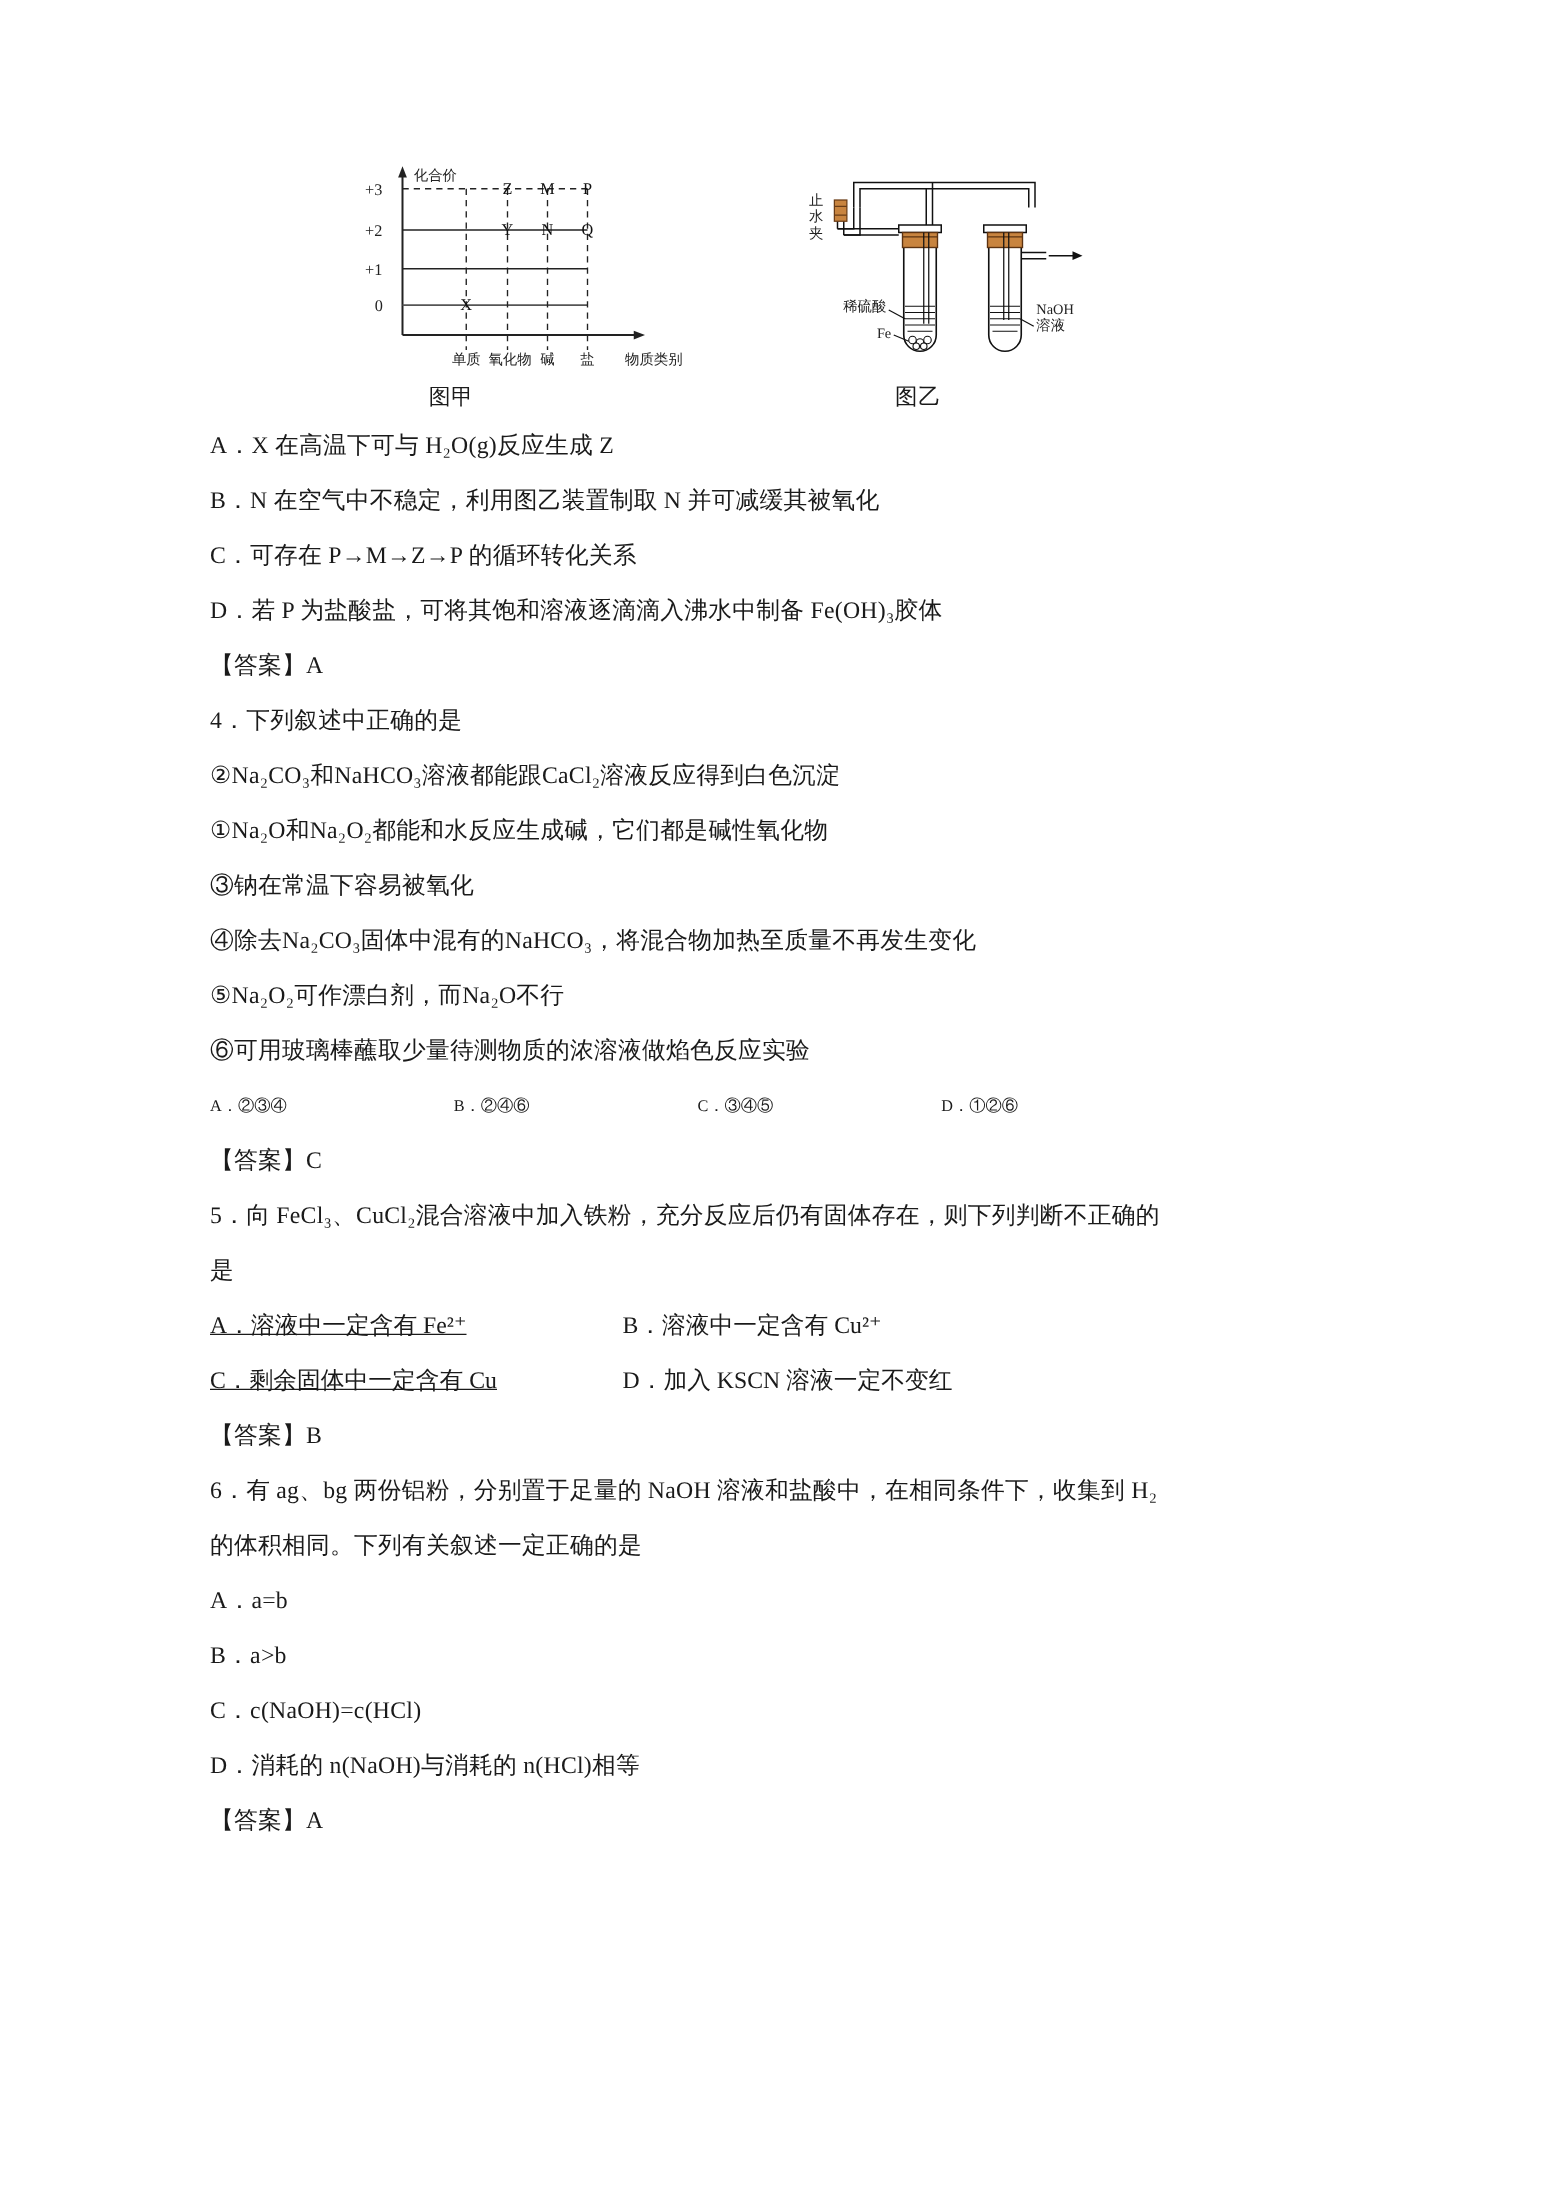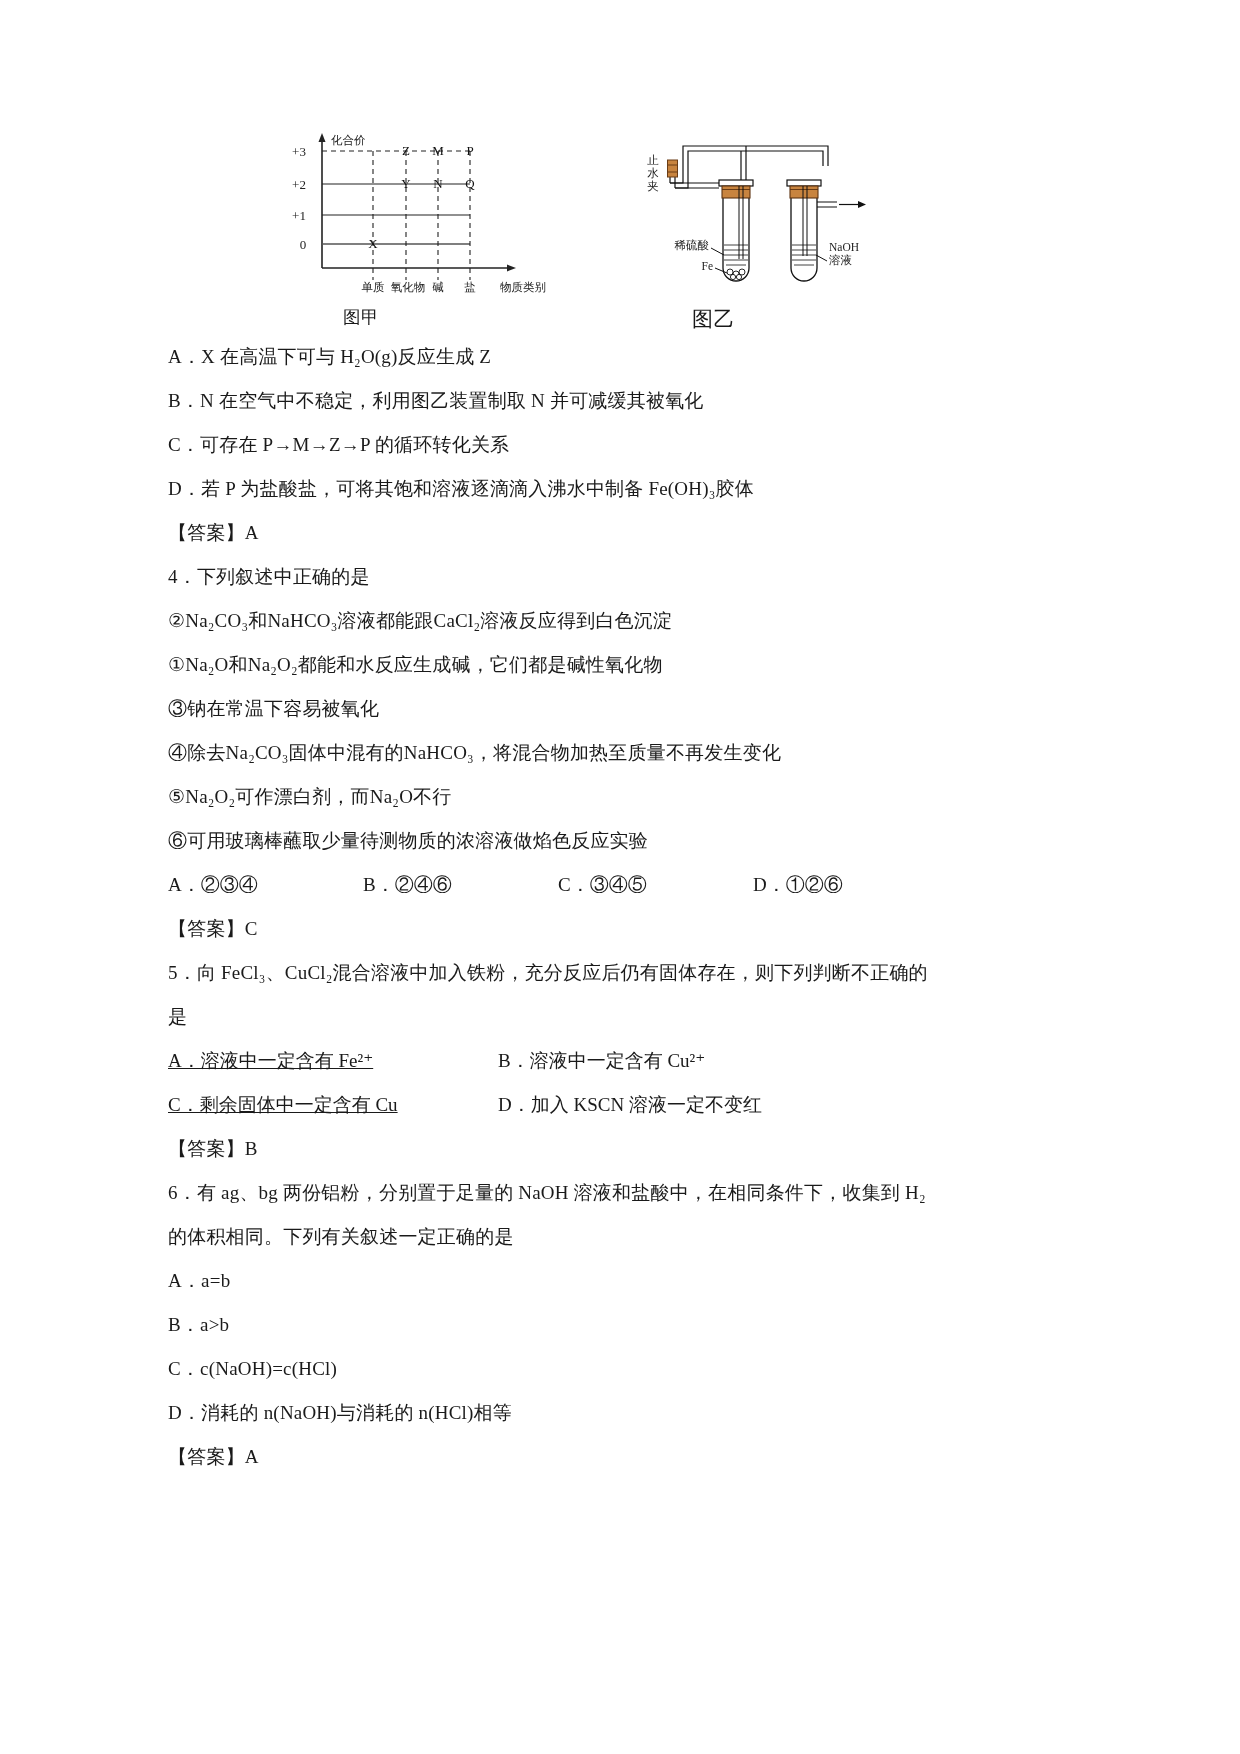--- a/index.html
+++ b/index.html
@@ -59,37 +59,37 @@
     font-family: Liberation Serif, serif;
   }
   .cap-a {
     position: absolute;
     left: 175px;
     font-size: 17.5px;
     letter-spacing: 0.5px;
   }
   .cap-b {
     position: absolute;
-    left: 524px;
-    font-size: 21px;
+    left: 548px;
+    font-size: 18px;
     letter-spacing: 0.5px;
   }
 
   
   .line {
     font-size: 19px;
     line-height: 44px;
     white-space: nowrap;
     letter-spacing: 0.2px;
   }
 
   .opts4 {
     position: relative;
     height: 44px;
-    font-size: 19px;
+    font-size: 13px;
     line-height: 44px;
   }
   .opts4 > span { position: absolute; white-space: nowrap; }
   .o1 { left: 0; }
   .o2 { left: 195px; }
   .o3 { left: 390px; }
   .o4 { left: 585px; }
 
   .opts2 {
     position: relative;

